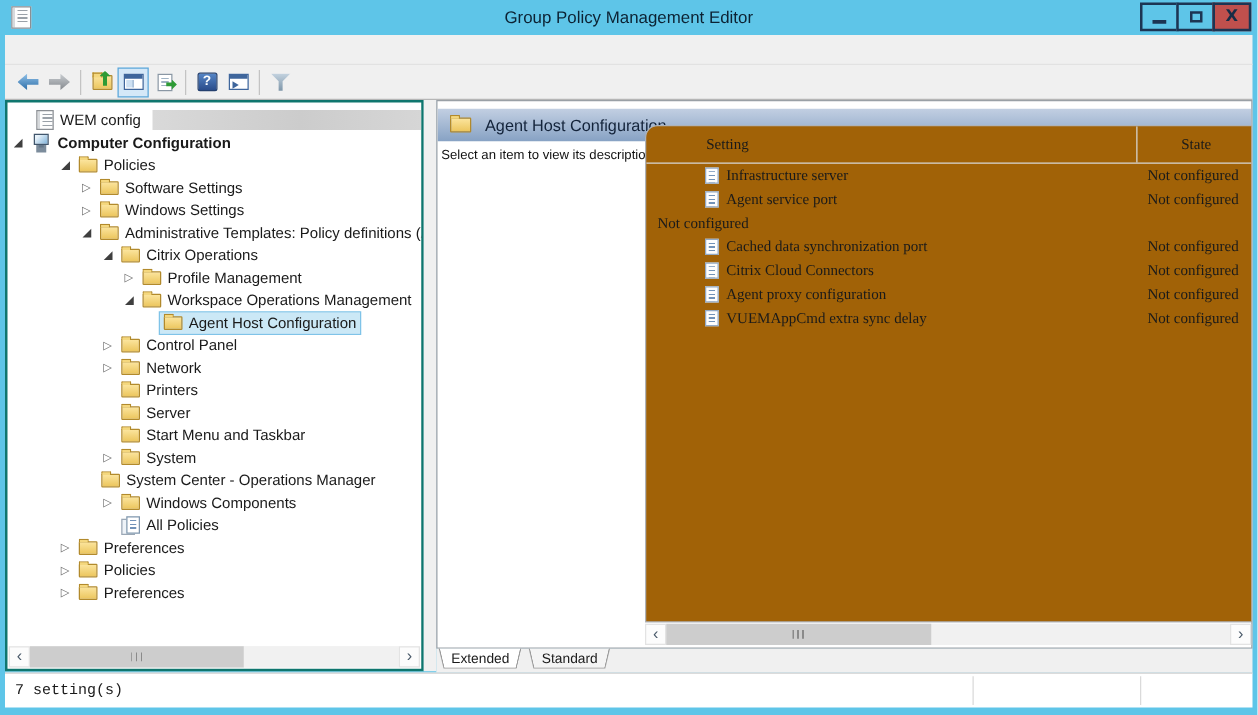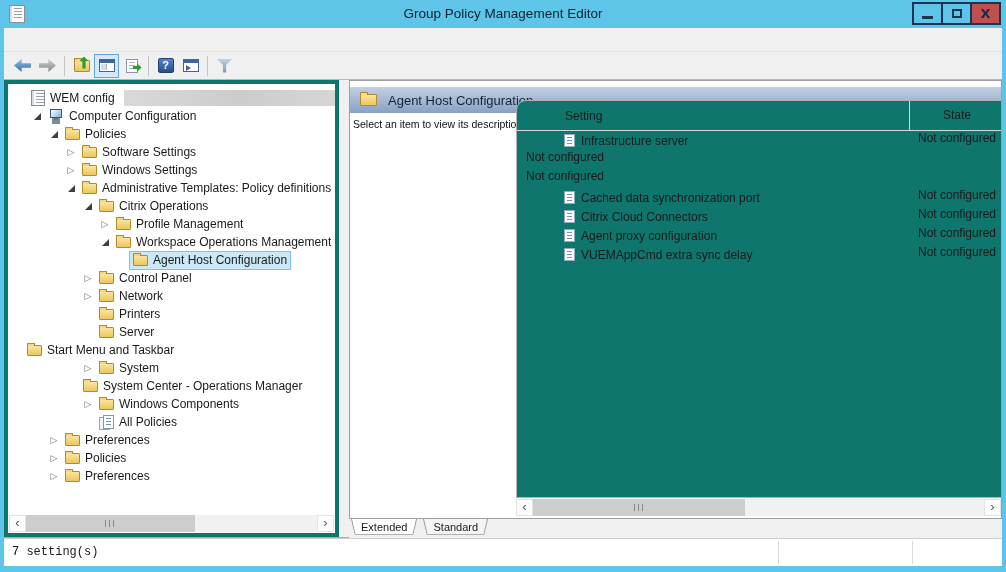--- a/index.html
+++ b/index.html
@@ -85,21 +85,21 @@
     border:1px solid #7f96ad;background:#fff;
     background-image:repeating-linear-gradient(to bottom,#7292b8 0 1px,transparent 1px 3px);
     background-size:5px 8px;background-position:2px 2px;background-repeat:no-repeat;}
   .icon-setting{display:inline-block;width:11px;height:13px;border:1px solid #93a9c4;box-sizing:border-box;
     background:#fdfdfd;flex:none;
     background-image:repeating-linear-gradient(to bottom,#7292b8 0 1px,transparent 1px 3px);
     background-size:5px 9px;background-position:2px 2px;background-repeat:no-repeat;}
 
   
   .tree-panel{position:absolute;left:4px;top:80px;width:335px;height:457px;background:#fff;
-    border:4px solid #0f766e;box-sizing:border-box;overflow:hidden;}
+    border:2px solid #0f766e;box-sizing:border-box;overflow:hidden;}
   .tree-items{position:absolute;left:0;top:5px;right:0;bottom:18px;overflow:hidden;}
   .trow{height:18px;display:flex;align-items:center;white-space:nowrap;}
   .exp{width:16px;display:inline-flex;align-items:center;justify-content:center;
     font-size:9px;color:#6d6d6d;flex:none;}
   .exp-open::before{content:'';width:0;height:0;border-style:solid;border-width:0 0 7px 7px;
     border-color:transparent transparent #3f3f3f transparent;}
   .titem{display:inline-flex;align-items:center;gap:5px;padding:0 3px;height:17px;}
   .titem.sel{background:#cbe8f6;outline:1px solid #7fc3e8;}
   .redact{display:inline-block;width:221px;height:16px;margin-left:6px;
     background:linear-gradient(90deg,#d9d9d9,#cccccc 55%,#d6d6d6);}
@@ -118,27 +118,27 @@
   .splitter{position:absolute;left:339px;top:80px;width:10px;height:457px;background:#f0f0f0;}
 
   
   .right-panel{position:absolute;left:349px;top:80px;width:653px;height:439px;background:#fff;
     border:1px solid #9aa0a6;box-sizing:border-box;overflow:hidden;}
   .rp-header{position:absolute;left:0;top:6px;right:0;height:26px;
     background:linear-gradient(180deg,#c2cfe2,#87a2c4);display:flex;align-items:center;
     padding-left:10px;gap:11px;}
   .rp-title{font-size:13px;color:#13233a;}
   .rp-desc{position:absolute;left:3px;top:37px;font-size:10.5px;white-space:nowrap;color:#111;}
-  .list-panel{position:absolute;left:166px;top:19px;width:488px;height:398px;background:#0f766e;
-    border:1px solid #aeb2b8;border-radius:10px 0 0 0;box-sizing:border-box;overflow:hidden;}
+  .list-panel{position:absolute;left:166px;top:19px;width:488px;height:398px;background:#a16207;
+    border:1px solid #aeb2b8;border-radius:10px 0 0 0;box-sizing:border-box;overflow:hidden;font-family:Liberation Serif, serif;}
   .lp-header{display:flex;height:29px;align-items:center;border-bottom:1px solid #d7d7d7;}
   .col-setting{width:392px;padding-left:48px;box-sizing:border-box;flex:none;}
   .col-state{width:95px;flex:none;text-align:center;border-left:1px solid #d7d7d7;height:29px;
     line-height:29px;box-sizing:border-box;}
-  .srow{display:flex;height:19px;}
+  .srow{display:flex;height:19px;align-items:center;}
   .cell-setting{width:392px;padding-left:47px;box-sizing:border-box;display:flex;align-items:center;
     gap:6px;overflow:hidden;white-space:nowrap;flex:none;}
   .cell-state{width:130px;padding-left:9px;box-sizing:border-box;white-space:nowrap;flex:none;}
 
   
   .tabbar{position:absolute;left:349px;top:519px;width:653px;height:19px;background:#f0f0f0;
     display:flex;padding-left:2px;box-sizing:border-box;}
   .tab{position:relative;height:18px;padding:0 10px;margin-right:6px;font-size:11px;}
   .tab::before{content:'';position:absolute;inset:0;background:#f4f4f4;border:1px solid #9c9c9c;
     border-top:none;transform:perspective(12px) rotateX(-5deg);transform-origin:50% 0;}
@@ -211,21 +211,21 @@
   <div class="tree-panel">
     <div class="tree-items" id="tree">
         <div class="trow" style="padding-left: 4px;">
           <span class="exp"></span>
           <span class="titem">
             <span class="ticon icon-gpo"></span>
             <span class="tlabel">WEM config</span>
           </span>
           <span class="redact"></span>
         </div>
-        <div class="trow" style="padding-left: 21px;">
+        <div class="trow" style=" font-weight: bold;">
           <span class="exp exp-open"></span>
           <span class="titem">
             <span class="ticon icon-computer"></span>
             <span class="tlabel">Computer Configuration</span>
           </span>
         </div>
         <div class="trow" style="padding-left: 38px;">
           <span class="exp exp-open"></span>
           <span class="titem">
             <span class="ticon icon-folder"></span>
@@ -302,21 +302,21 @@
             <span class="tlabel">Printers</span>
           </span>
         </div>
         <div class="trow" style="padding-left: 72px;">
           <span class="exp"></span>
           <span class="titem">
             <span class="ticon icon-folder"></span>
             <span class="tlabel">Server</span>
           </span>
         </div>
-        <div class="trow" style=" text-align: right;">
+        <div class="trow" style="padding-left: 72px; text-align: right;">
           <span class="exp"></span>
           <span class="titem">
             <span class="ticon icon-folder"></span>
             <span class="tlabel">Start Menu and Taskbar</span>
           </span>
         </div>
         <div class="trow" style="padding-left: 72px;">
           <span class="exp">▷</span>
           <span class="titem">
             <span class="ticon icon-folder"></span>
@@ -390,20 +390,24 @@
       </div>
       <div id="rows">
           <div class="srow">
             <span class="cell-setting">
               <span class="icon-setting"></span>
               <span>Infrastructure server</span>
             </span>
             <span class="cell-state">Not configured</span>
           </div>
           <div class="srow">
+            <span class="cell-setting">
+              <span class="icon-setting"></span>
+              <span>Agent service port</span>
+            </span>
             <span class="cell-state">Not configured</span>
           </div>
           <div class="srow">
             <span class="cell-state">Not configured</span>
           </div>
           <div class="srow">
             <span class="cell-setting">
               <span class="icon-setting"></span>
               <span>Cached data synchronization port</span>
             </span>

